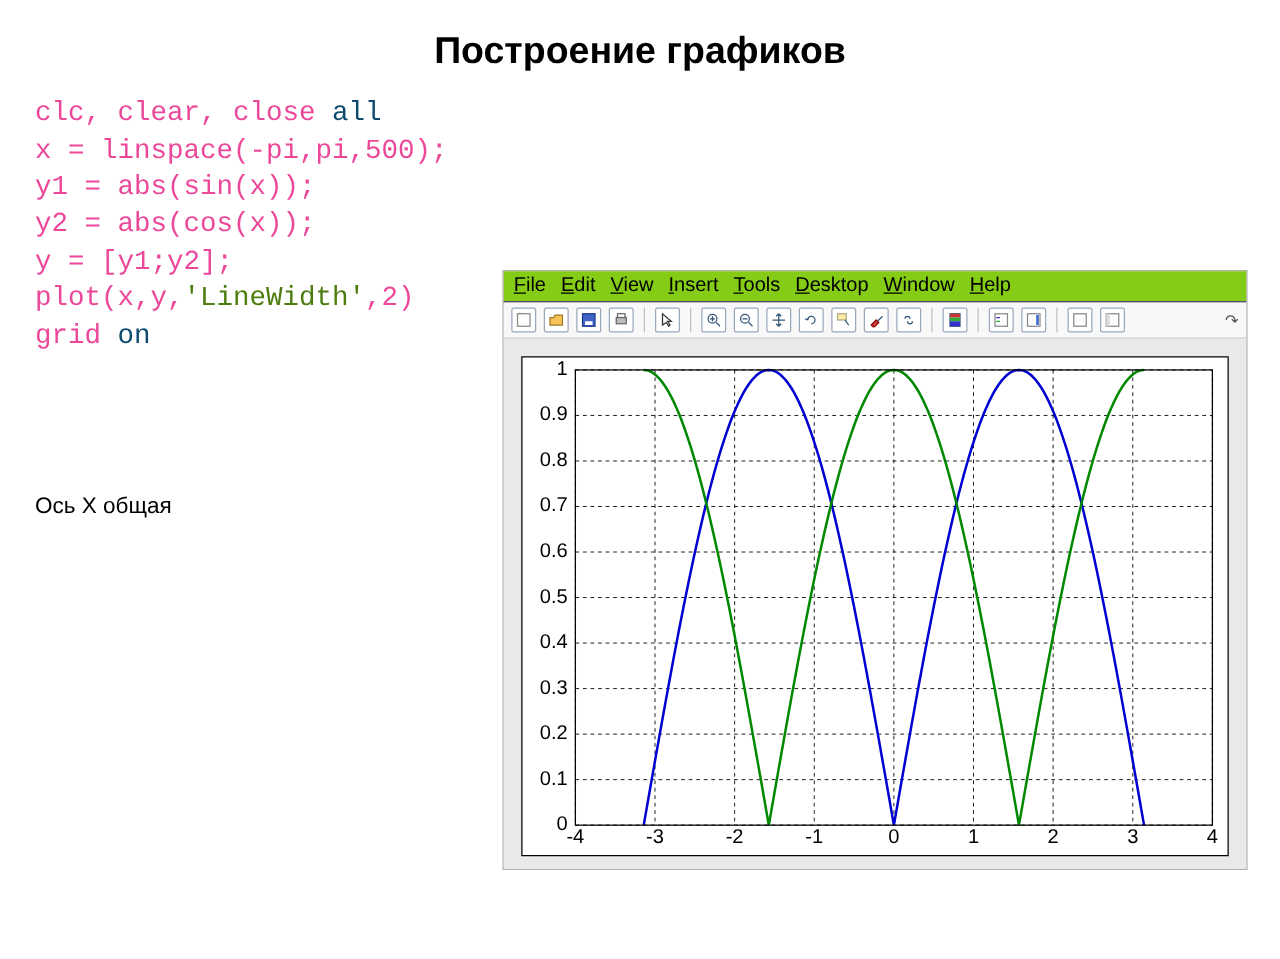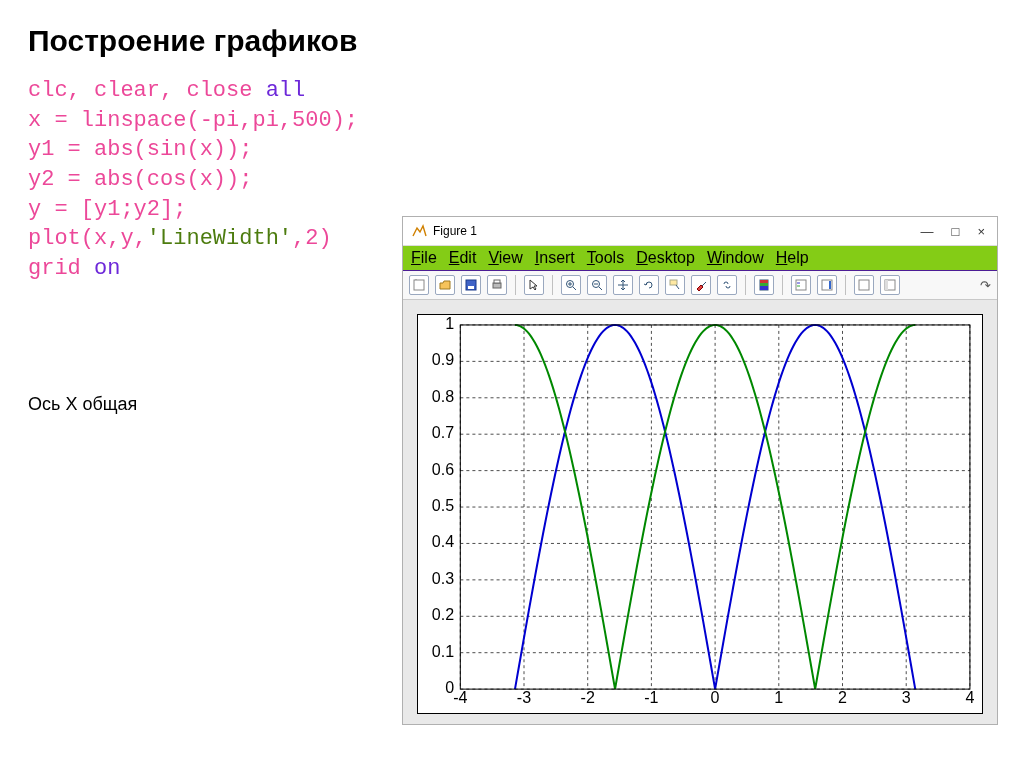--- a/index.html
+++ b/index.html
@@ -1,19 +1,19 @@
 <!DOCTYPE html>
 <html><head>
 <meta charset="utf-8">
 <style>
   html,body{margin:0;padding:0;font-family:"Segoe UI",Arial,sans-serif;background:#fff;color:#000}
   .page{width:1024px;height:767px;position:relative;box-sizing:border-box;padding:18px 28px}
-  h1{font-size:30px;font-weight:700;text-align:left;margin:6px 0 18px 0}
+  h1{font-size:30px;font-weight:700;text-align:center;margin:6px 0 18px 0}
   .code{font-family:"Courier New",monospace;font-size:22px;line-height:1.35;white-space:pre}
-  .tk{color:#ec4899}.kw{color:#6d28d9}.str{color:#4d7c0f}
+  .tk{color:#ec4899}.kw{color:#0c4a6e}.str{color:#4d7c0f}
   .note{font-size:18px;margin-top:110px}
   .fig{position:absolute;left:402px;top:216px;width:594px;border:1px solid #b0b0b0;font-family:"Segoe UI",Arial,sans-serif;background:#f0f0f0}
   .titlebar{height:28px;display:flex;align-items:center;font-size:12px;padding:0 8px;background:#fff;border-bottom:1px solid #ddd}
   .titlebar .mlogo{width:16px;height:16px;margin-right:6px;display:inline-block}
   .titlebar .t{flex:1}
   .winbtns{display:flex;gap:18px;padding-right:4px;color:#333;font-size:13px}
   .menubar{display:flex;gap:12px;font-size:16px;padding:3px 8px;background:#84cc16;border-bottom:1px solid #4c1d95}
   .menubar span{cursor:default}
   .u{text-decoration:underline;text-decoration-thickness:1px}
   .tbwrap{display:flex;align-items:center;gap:6px;padding:4px 6px;background:#f8f8f8;border-bottom:1px solid #c9c9c9}
@@ -32,33 +32,20 @@
 <body>
 
 <div class="page">
   <h1>Построение графиков</h1>
 
   <div class="code" id="code"><div><span class="tk">clc, clear, close </span><span class="kw">all</span></div><div><span class="tk">x = linspace(-pi,pi,500);</span></div><div><span class="tk">y1 = abs(sin(x));</span></div><div><span class="tk">y2 = abs(cos(x));</span></div><div><span class="tk">y = [y1;y2];</span></div><div><span class="tk">plot(x,y,</span><span class="str">'LineWidth'</span><span class="tk">,2)</span></div><div><span class="tk">grid </span><span class="kw">on</span></div></div>
 
   <div class="note">Ось X общая</div>
 
   <div class="fig">
-    <div class="titlebar">
-      <span class="mlogo">
-        <svg viewBox="0 0 16 16">
-            <path d="M2 13 L6 5 L9 9 L12 3 L15 13" fill="none" stroke="#d08000" stroke-width="1.4"></path>
-          </svg>
-      </span>
-      <span class="t">Figure 1</span>
-      <div class="winbtns">
-        <span>—</span>
-        <span>□</span>
-        <span>×</span>
-      </div>
-    </div>
 
     <div class="menubar" id="menubar">
         <span><span class="u">F</span>ile</span>
         <span><span class="u">E</span>dit</span>
         <span><span class="u">V</span>iew</span>
         <span><span class="u">I</span>nsert</span>
         <span><span class="u">T</span>ools</span>
         <span><span class="u">D</span>esktop</span>
         <span><span class="u">W</span>indow</span>
         <span><span class="u">H</span>elp</span>

